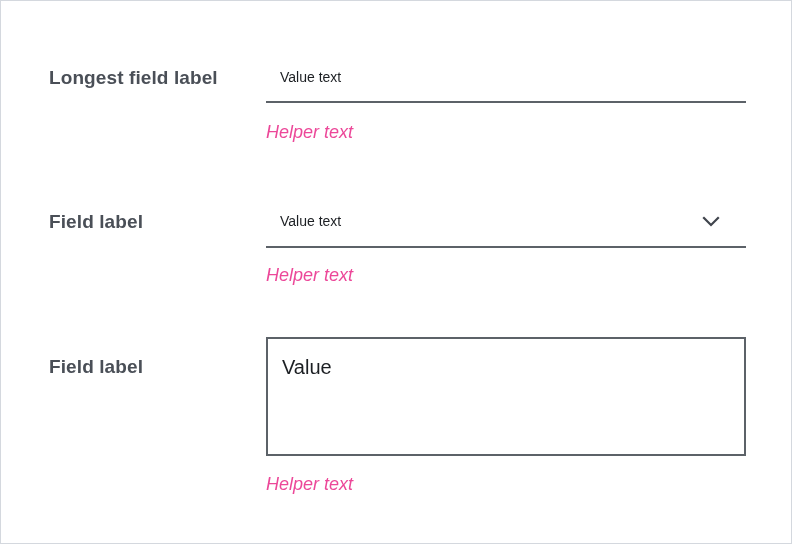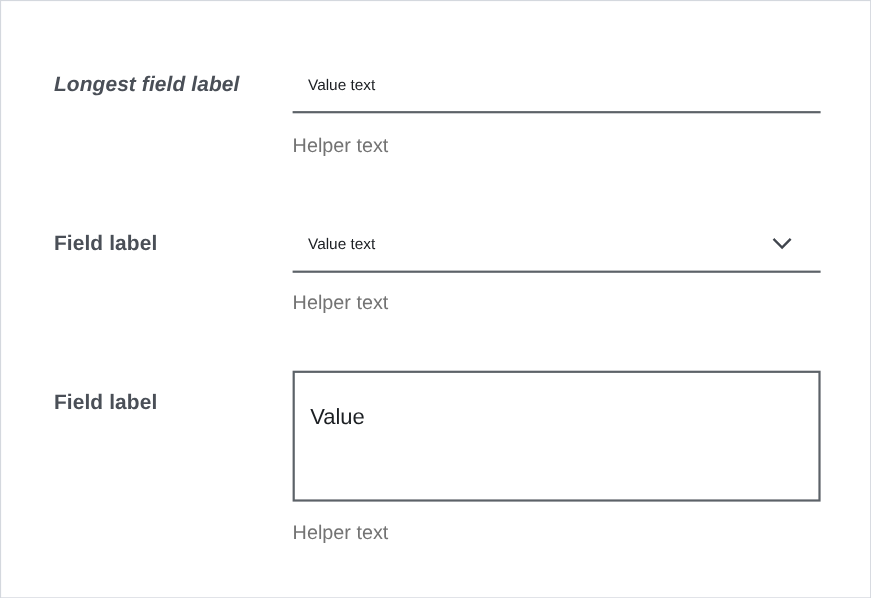--- a/index.html
+++ b/index.html
@@ -58,27 +58,28 @@
   }
 
   .underline {
     height: 2px;
     background: #5c6268;
     width: 480px;
   }
 
   .helper-text {
     font-size: 18px;
+    font-style: italic;
     line-height: 24px;
-    color: #737373;
+    color: #ec4899;
     white-space: nowrap;
   }
 
   
-  #row-text .field-label { top: 64px; font-style: italic; }
+  #row-text .field-label { top: 64px; }
   #row-text .input-wrap {
     position: absolute;
     left: 265px;
     top: 63px;
     width: 480px;
   }
   #row-text .value-text { padding-left: 14px; }
   #row-text .underline { margin-top: 11px; }
   #row-text .helper-text {
     position: absolute;
@@ -127,21 +128,20 @@
     width: 480px;
     height: 119px;
     border: 2px solid #5c6268;
     background: #ffffff;
   }
   #row-textarea .textarea-value {
     padding: 15px 0 0 14px;
     font-size: 20px;
     line-height: 26px;
     color: #1c1f23;
-    margin-top: 12px;
   }
   #row-textarea .helper-text {
     position: absolute;
     left: 265px;
     top: 471px;
   }
 </style>
 </head>
 <body>
 

